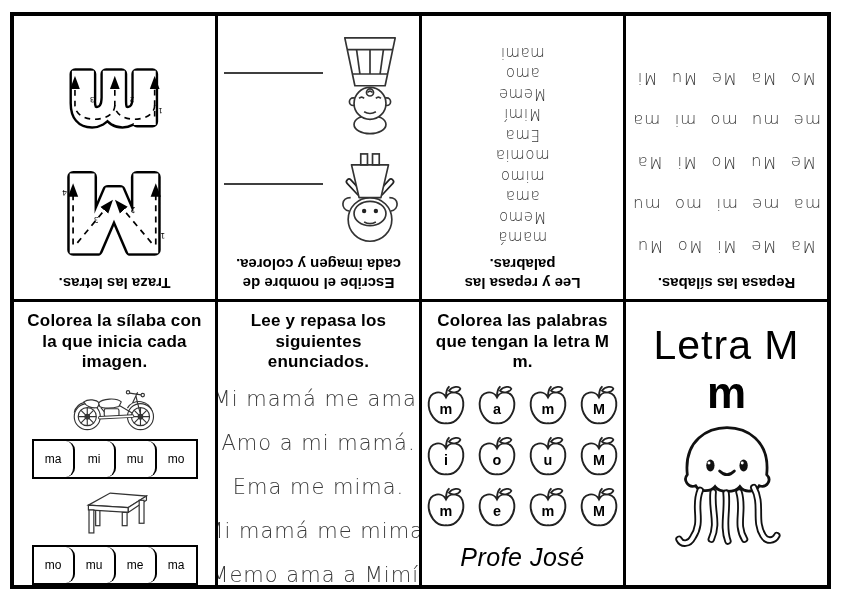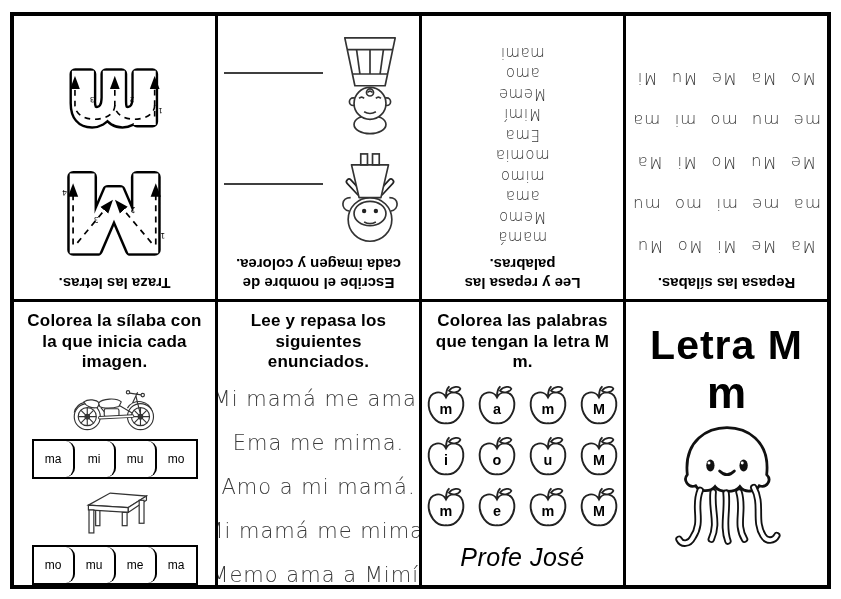--- a/index.html
+++ b/index.html
@@ -27,21 +27,21 @@
   .sentList{margin-top:4px;}
   .writeRow{display:flex;align-items:flex-end;width:188px;margin-top:6px;}
   .writeLine{flex:1;border-bottom:2px solid #3f3f3f;margin-bottom:40px;margin-left:5px;}
   .sylRow{display:flex;border:2px solid #000;margin-top:5px;}
   .sylBox{width:39px;height:36px;display:flex;align-items:center;justify-content:center;
     font-size:12px;font-weight:normal;border-right:2px solid #000;border-radius:9px;}
   .sylBox:last-child{border-right:none;}
   .applesGrid{display:grid;grid-template-columns:repeat(4,46px);gap:3px 5px;margin-top:10px;}
   .appleLetter{font-family:"Liberation Sans",sans-serif;font-weight:bold;font-size:15px;}
   .signature{font-style:italic;font-weight:normal;font-size:25px;margin-top:auto;margin-bottom:13px;letter-spacing:0.5px;}
-  .coverLine1{font-size:41px;font-weight:bold;margin-top:20px;letter-spacing:1px;}
+  .coverLine1{font-size:41px;font-weight:normal;margin-top:20px;letter-spacing:1px;}
   .coverLine2{font-size:44px;font-weight:bold;margin-top:2px;line-height:1;}
   
   .bubOuter{fill:#fff;stroke:#000;stroke-width:14;stroke-linejoin:round;paint-order:stroke;
     font-family:"DejaVu Sans",sans-serif;font-weight:bold;}
   .bubInner{fill:#fff;stroke:#fff;stroke-width:8;paint-order:stroke;
     font-family:"DejaVu Sans",sans-serif;font-weight:bold;}
   .dash{fill:none;stroke:#000;stroke-width:2;stroke-dasharray:7 6;}
   .strokeNum{font-family:"DejaVu Sans",sans-serif;font-size:9px;fill:#000;font-weight:normal;}
   .line2{stroke:#333;stroke-width:2;fill:#fff;}
   .line2f{stroke:#333;stroke-width:2;fill:none;}
@@ -224,22 +224,22 @@
         <div class="sylBox">ma</div>
       </div>
     </div>
   </div>
 
   <div class="cell">
     <div class="up">
       <div class="ptitle big">Lee y repasa los siguientes enunciados.</div>
       <div class="sentList traceFont">
         <div class="sentence">Mi mamá me ama.</div>
+        <div class="sentence">Amo a mi mamá.</div>
         <div class="sentence">Ema me mima.</div>
-        <div class="sentence">Amo a mi mamá.</div>
         <div class="sentence">Mi mamá me mima.</div>
         <div class="sentence">Memo ama a Mimí.</div>
       </div>
     </div>
   </div>
 
   <div class="cell">
     <div class="up">
       <div class="ptitle big">Colorea las palabras que tengan la letra M m.</div>
       <div class="applesGrid">

